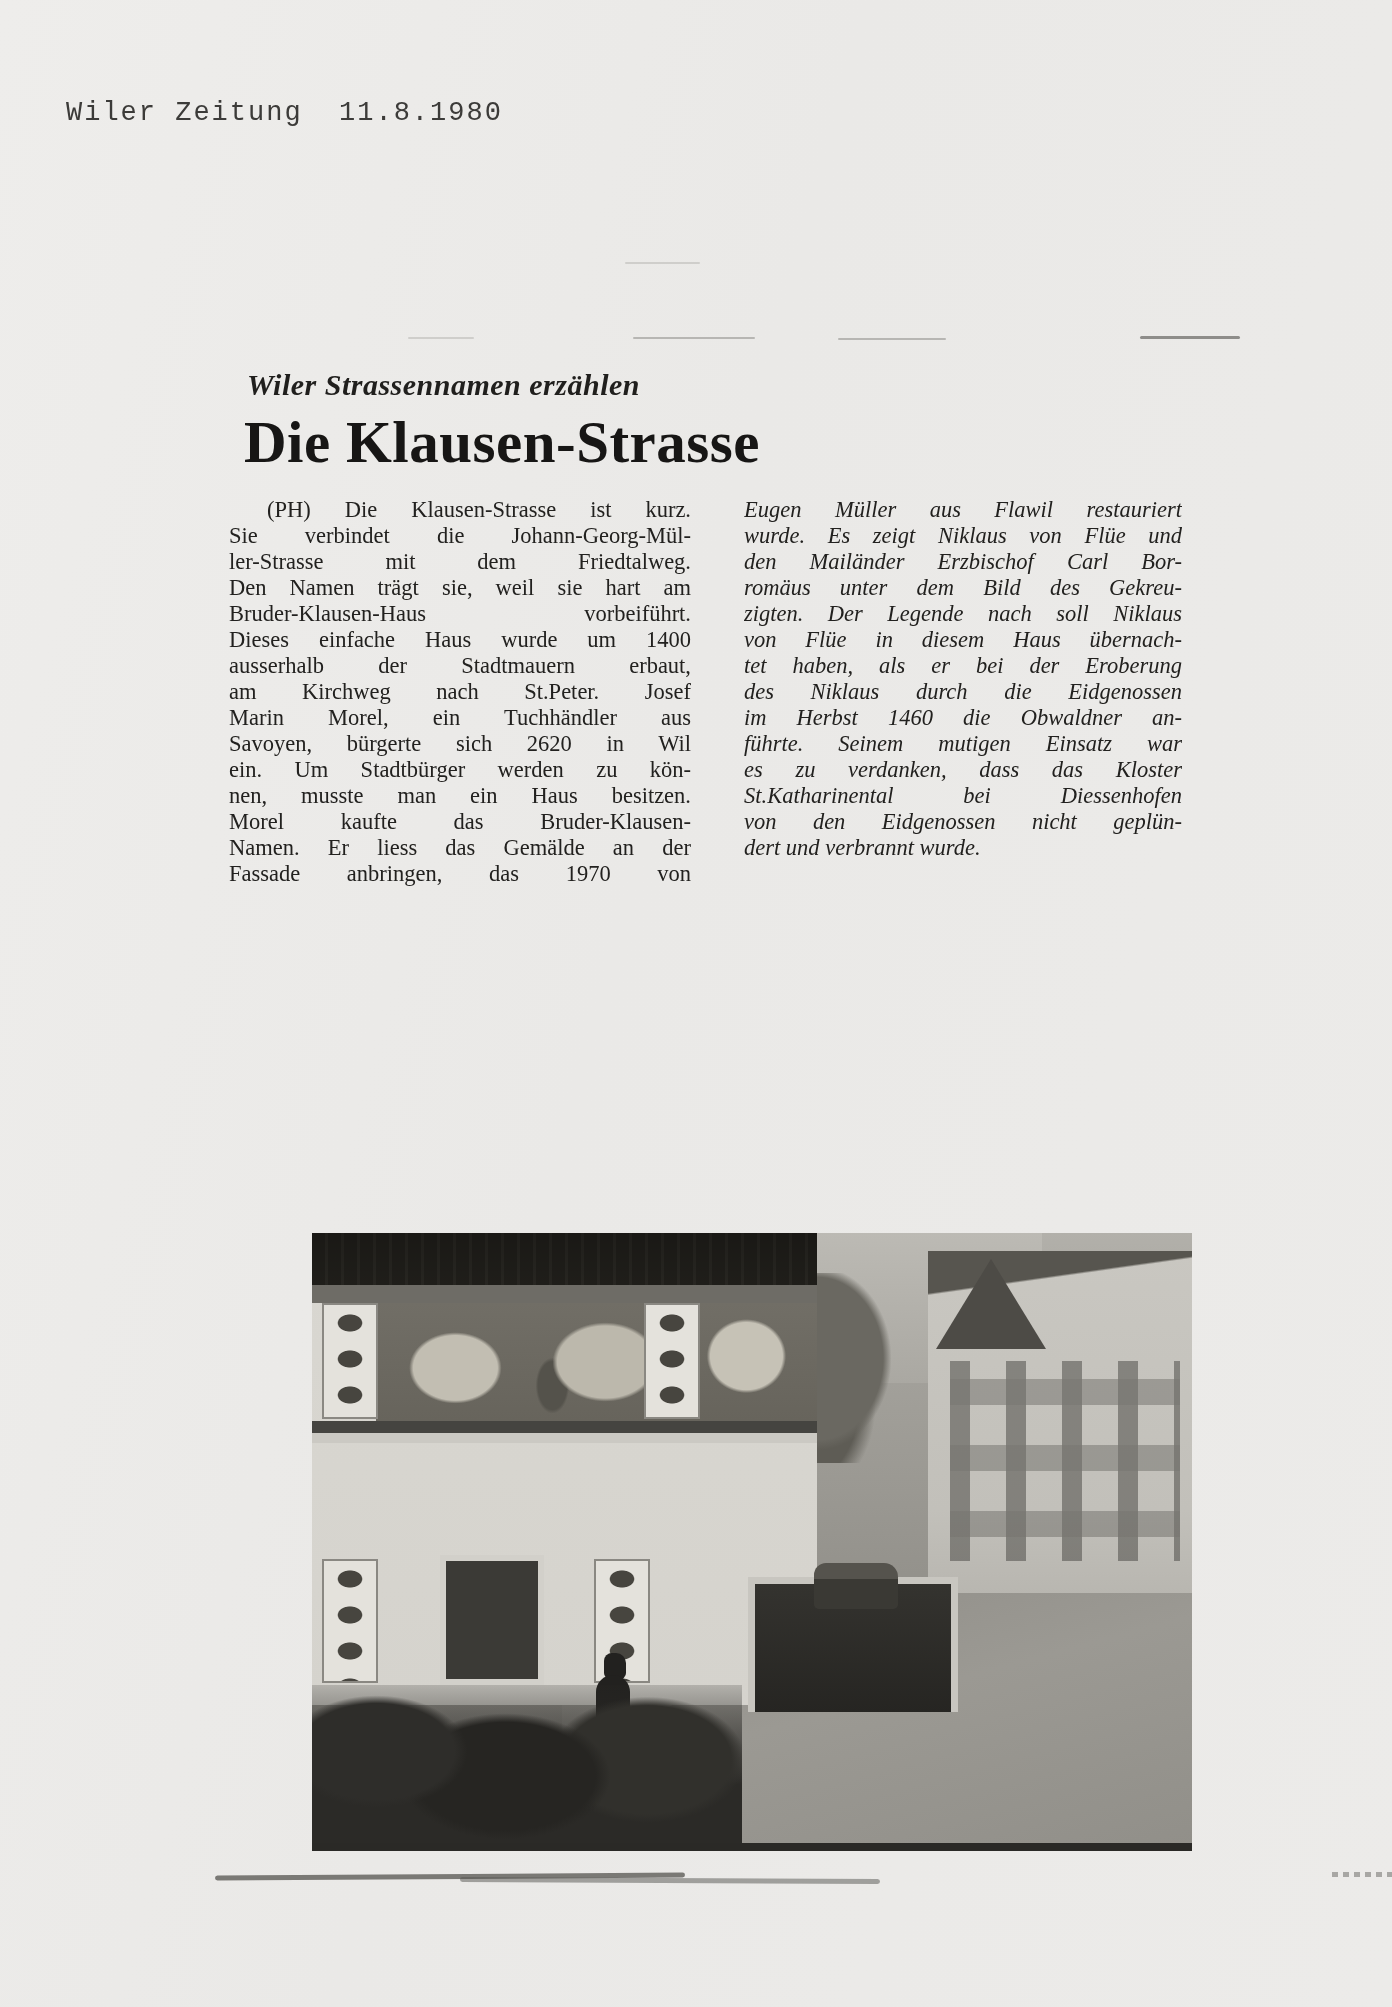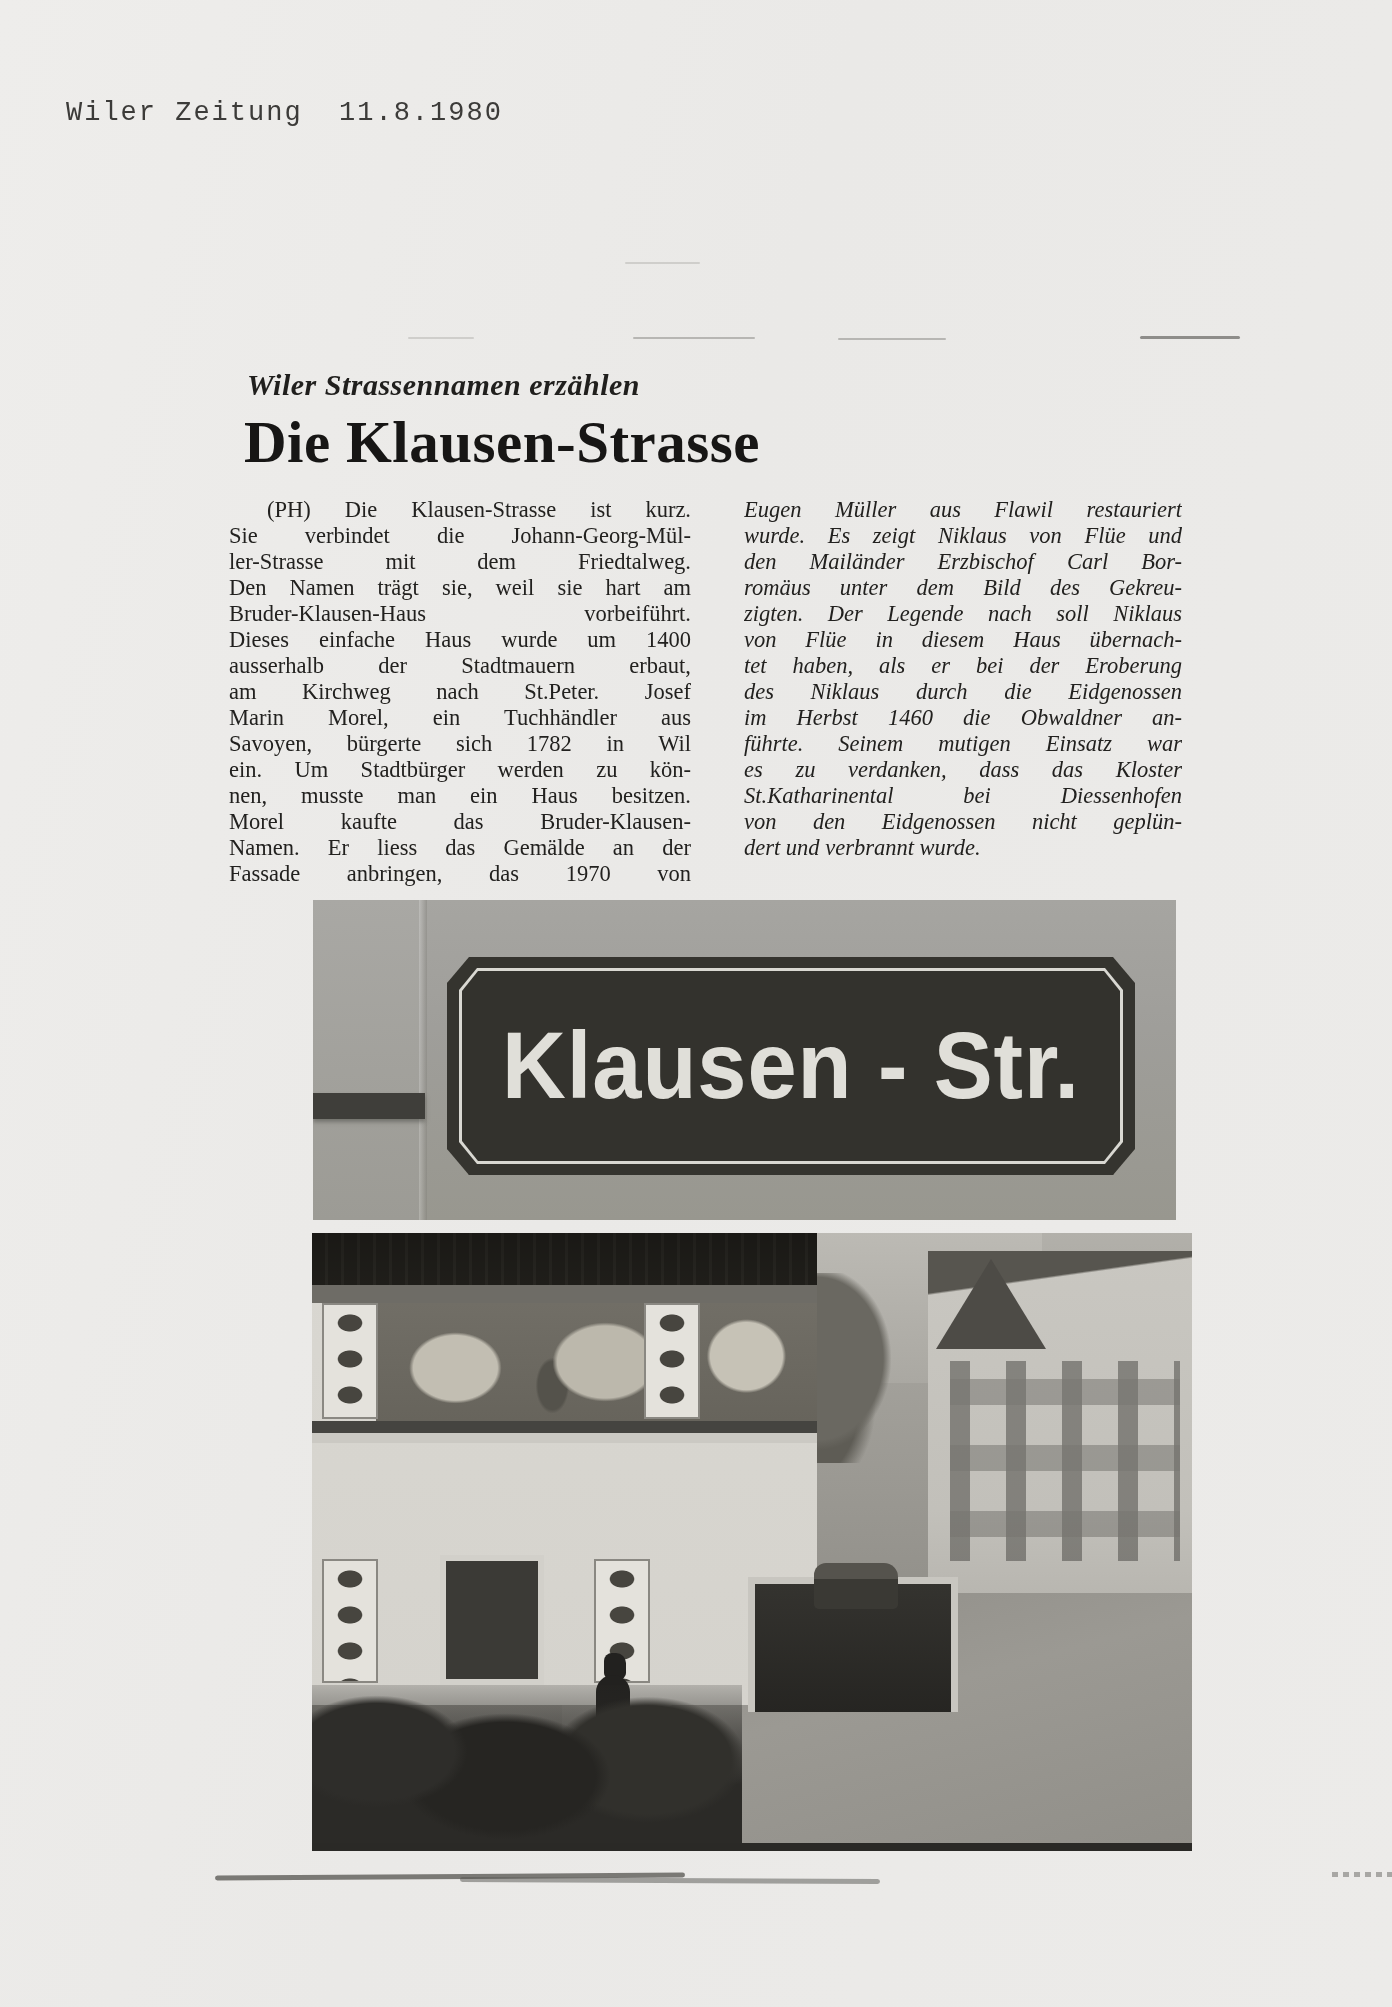--- a/index.html
+++ b/index.html
@@ -161,21 +161,21 @@
   <div class="col col-left">
       <div class="bodyline">(PH) Die Klausen-Strasse ist kurz.</div>
       <div class="bodyline">Sie verbindet die Johann-Georg-Mül-</div>
       <div class="bodyline">ler-Strasse mit dem Friedtalweg.</div>
       <div class="bodyline">Den Namen trägt sie, weil sie hart am</div>
       <div class="bodyline">Bruder-Klausen-Haus vorbeiführt.</div>
       <div class="bodyline">Dieses einfache Haus wurde um 1400</div>
       <div class="bodyline">ausserhalb der Stadtmauern erbaut,</div>
       <div class="bodyline">am Kirchweg nach St.Peter. Josef</div>
       <div class="bodyline">Marin Morel, ein Tuchhändler aus</div>
-      <div class="bodyline">Savoyen, bürgerte sich 1782 in Wil</div>
+      <div class="bodyline">Savoyen, bürgerte sich 2620 in Wil</div>
       <div class="bodyline">ein. Um Stadtbürger werden zu kön-</div>
       <div class="bodyline">nen, musste man ein Haus besitzen.</div>
       <div class="bodyline">Morel kaufte das Bruder-Klausen-</div>
       <div class="bodyline">Namen. Er liess das Gemälde an der</div>
       <div class="bodyline">Fassade anbringen, das 1970 von</div>
     </div>
   <div class="col col-right">
       <div class="bodyline">Eugen Müller aus Flawil restauriert</div>
       <div class="bodyline">wurde. Es zeigt Niklaus von Flüe und</div>
       <div class="bodyline">den Mailänder Erzbischof Carl Bor-</div>
@@ -185,31 +185,20 @@
       <div class="bodyline">tet haben, als er bei der Eroberung</div>
       <div class="bodyline">des Niklaus durch die Eidgenossen</div>
       <div class="bodyline">im Herbst 1460 die Obwaldner an-</div>
       <div class="bodyline">führte. Seinem mutigen Einsatz war</div>
       <div class="bodyline">es zu verdanken, dass das Kloster</div>
       <div class="bodyline">St.Katharinental bei Diessenhofen</div>
       <div class="bodyline">von den Eidgenossen nicht geplün-</div>
       <div class="bodyline">dert und verbrannt wurde.</div>
     </div>
 
-  <div class="photo photo1">
-    <div class="wall-left"></div>
-    <div class="wall-seam"></div>
-    <div class="dark-bar"></div>
-    <div class="plate">
-      <div class="plate-stripe">
-        <div class="plate-fill"></div>
-      </div>
-      <div class="sign-text">Klausen - Str.</div>
-    </div>
-  </div>
 
   <div class="photo photo2">
     <div class="sky"></div>
     <div class="far-trees"></div>
     <div class="right-buildings">
       <div class="rb-roof"></div>
       <div class="rb-gable"></div>
       <div class="rb-windows"></div>
     </div>
     <div class="street"></div>

